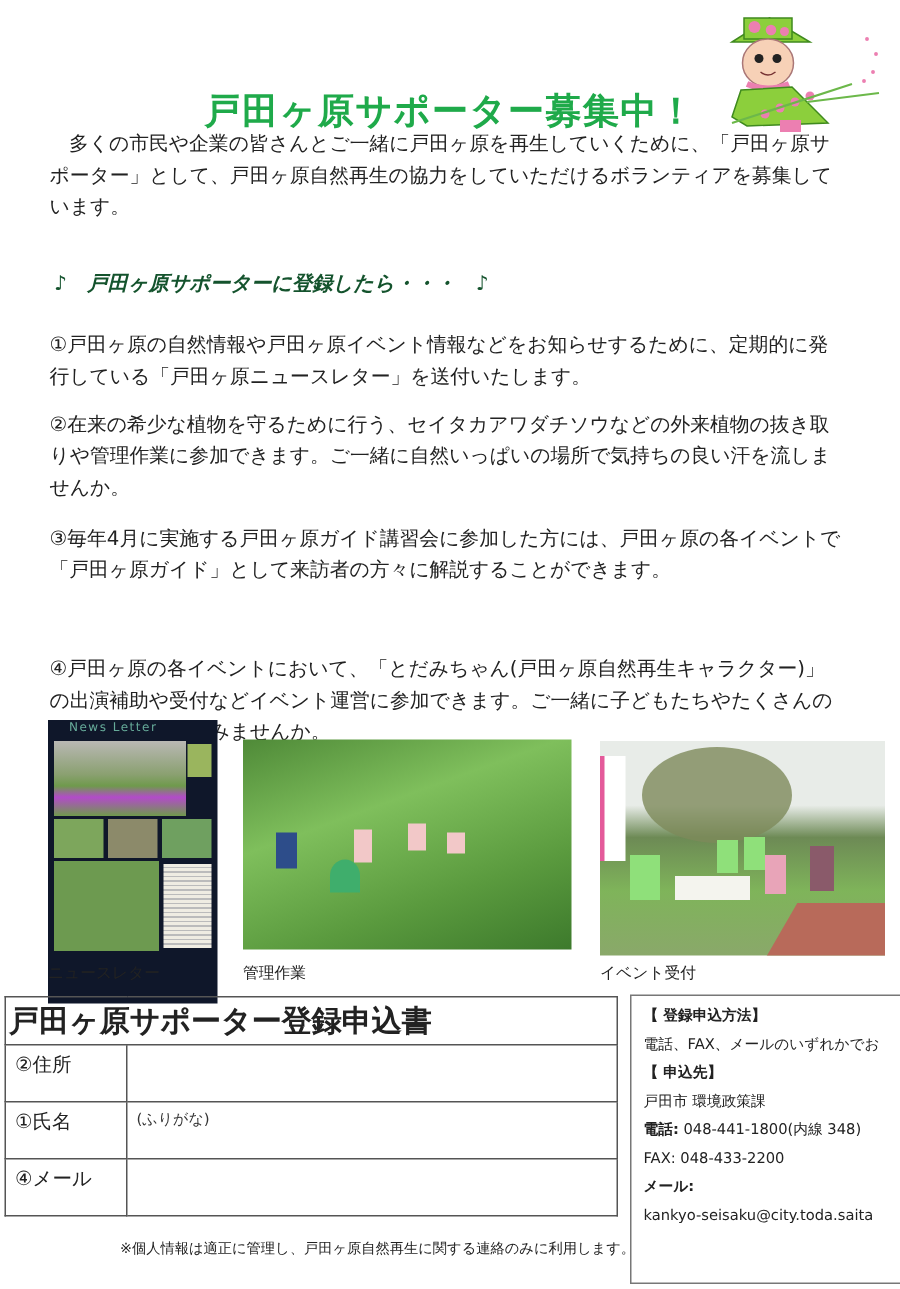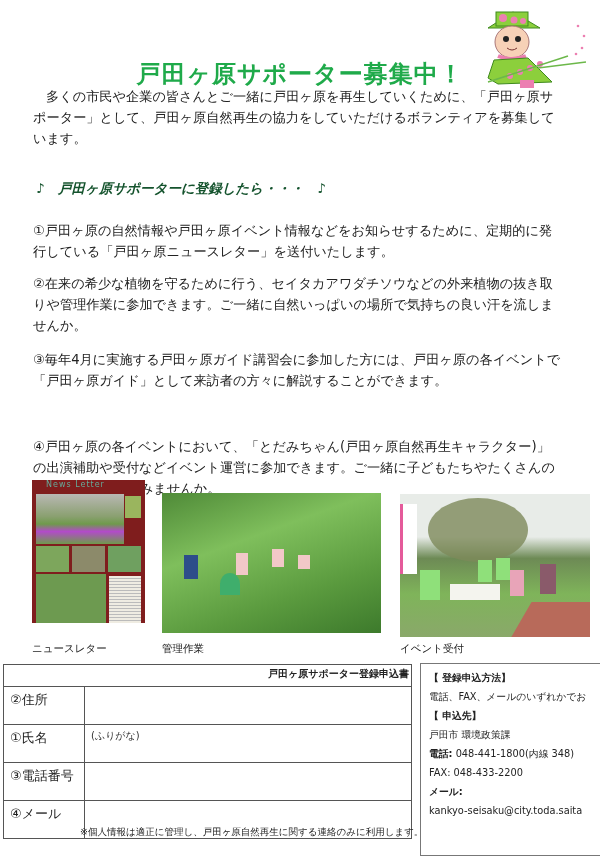--- a/index.html
+++ b/index.html
@@ -13,21 +13,21 @@
   .sub { left:36px; top:180px; color:#14532d; font-style:italic; font-weight:bold; font-size:13.5px; }
   .p1 { top:220px; }
   .p2 { top:273px; }
   .p3 { top:349px; }
   .p4 { top:404px;margin-top:32px; }
   .photo { overflow:hidden; }
   .caption { font-size:10.5px; text-align:left; color:#222; }
   
   .form { left:3px; top:664px; width:409px; border:1px solid #555; border-collapse:collapse; }
   .form td { border:1px solid #555; vertical-align:top; font-size:13px; padding:4px 6px; }
-  .form .head { text-align:right; font-weight:bold; font-size:10px; padding:2px; height:17px; }
+  .form .head { text-align:left; font-weight:bold; font-size:20px; padding:2px; height:17px; }
   .form .lbl { width:68px; height:29px; }
   .form .val { font-size:10px; color:#333; }
   .note { left:80px; top:826px; font-size:9.5px; color:#222; }
   .info { left:420px; top:663px; width:204px; height:193px; border:1px solid #777; box-sizing:border-box;
           padding:4px 8px; font-size:9.8px; line-height:19px; color:#222; }
   .info div { white-space:nowrap; }
   .info .bold { font-weight:bold; }
 </style>
 </head>
 <body>
@@ -62,21 +62,21 @@
 
 <div class="abs para intro">多くの市民や企業の皆さんとご一緒に戸田ヶ原を再生していくために、「戸田ヶ原サポーター」として、戸田ヶ原自然再生の協力をしていただけるボランティアを募集しています。</div>
 
 <div class="abs sub">♪　戸田ヶ原サポーターに登録したら・・・　♪</div>
 
 <div class="abs para p1">①戸田ヶ原の自然情報や戸田ヶ原イベント情報などをお知らせするために、定期的に発行している「戸田ヶ原ニュースレター」を送付いたします。</div>
 <div class="abs para p2">②在来の希少な植物を守るために行う、セイタカアワダチソウなどの外来植物の抜き取りや管理作業に参加できます。ご一緒に自然いっぱいの場所で気持ちの良い汗を流しませんか。</div>
 <div class="abs para p3">③毎年4月に実施する戸田ヶ原ガイド講習会に参加した方には、戸田ヶ原の各イベントで「戸田ヶ原ガイド」として来訪者の方々に解説することができます。</div>
 <div class="abs para p4">④戸田ヶ原の各イベントにおいて、「とだみちゃん(戸田ヶ原自然再生キャラクター)」の出演補助や受付などイベント運営に参加できます。ご一緒に子どもたちやたくさんの方々を笑顔にしてみませんか。</div>
 
-<div class="abs photo" style="left:32px;top:480px;width:113px;height:143px;background:#7f1d1d;">
+<div class="abs photo" style="left:32px;top:480px;width:113px;height:189px;background:#0f172a;">
   <div style="height:12px;font-size:8px;color:#6a9;letter-spacing:1px;padding-left:14px;">News Letter</div>
   <div style="position:absolute;left:4px;top:14px;width:88px;height:50px;background:linear-gradient(#b9b8b4 0%,#8aa070 45%,#6f9a4c 60%,#b24bc9 75%,#6f9a4c 100%);"></div>
   <div style="position:absolute;left:93px;top:16px;width:16px;height:22px;background:#9ab55e;"></div>
   <div style="position:absolute;left:4px;top:66px;width:33px;height:26px;background:#7da65c;"></div>
   <div style="position:absolute;left:40px;top:66px;width:33px;height:26px;background:#8c8a6a;"></div>
   <div style="position:absolute;left:76px;top:66px;width:33px;height:26px;background:#6fa060;"></div>
   <div style="position:absolute;left:4px;top:94px;width:70px;height:60px;background:#6d9a50;"></div>
   <div style="position:absolute;left:77px;top:96px;width:32px;height:56px;background:repeating-linear-gradient(#efece2 0 2px,#bbb 2px 3px);"></div>
 </div>
 <div class="abs caption" style="left:32px;top:642px;width:113px;">ニュースレター</div>
@@ -110,24 +110,20 @@
       </tr>
   <tr>
     <td class="lbl">②住所</td>
     <td class="val"></td>
   </tr>
   <tr>
     <td class="lbl">①氏名</td>
     <td class="val">(ふりがな)</td>
   </tr>
   <tr>
-    <td class="lbl">③電話番号</td>
-    <td class="val"></td>
-  </tr>
-  <tr>
     <td class="lbl">④メール</td>
     <td class="val"></td>
   </tr>
 </tbody>
   </table>
 <div class="abs note">※個人情報は適正に管理し、戸田ヶ原自然再生に関する連絡のみに利用します。</div>
 
 <div class="abs info">
   <div class="bold">【 登録申込方法】</div>
   <div>電話、FAX、メールのいずれかでお</div>

